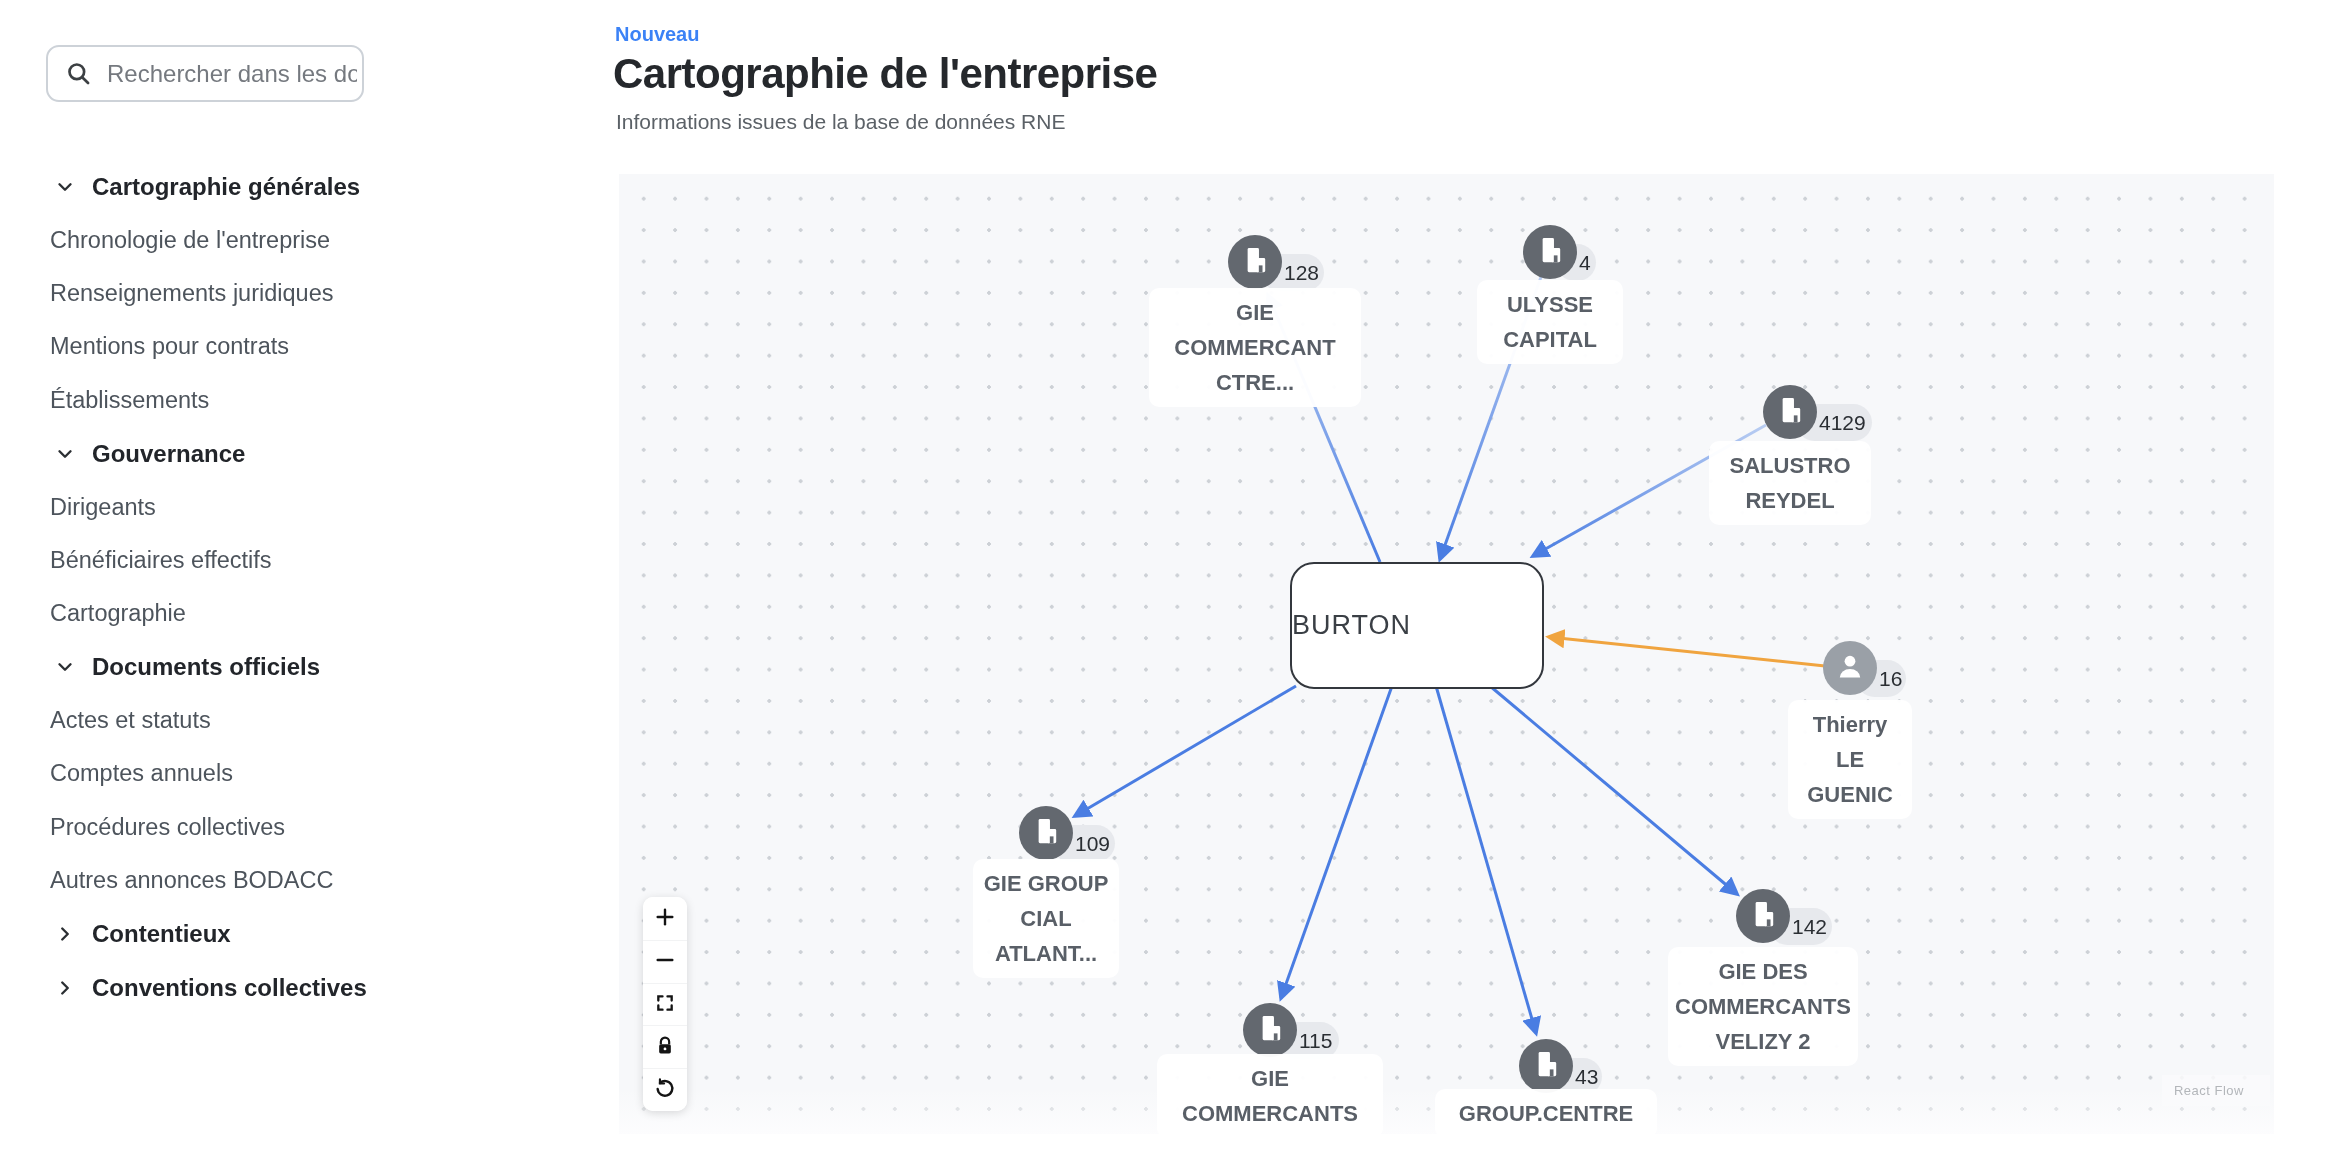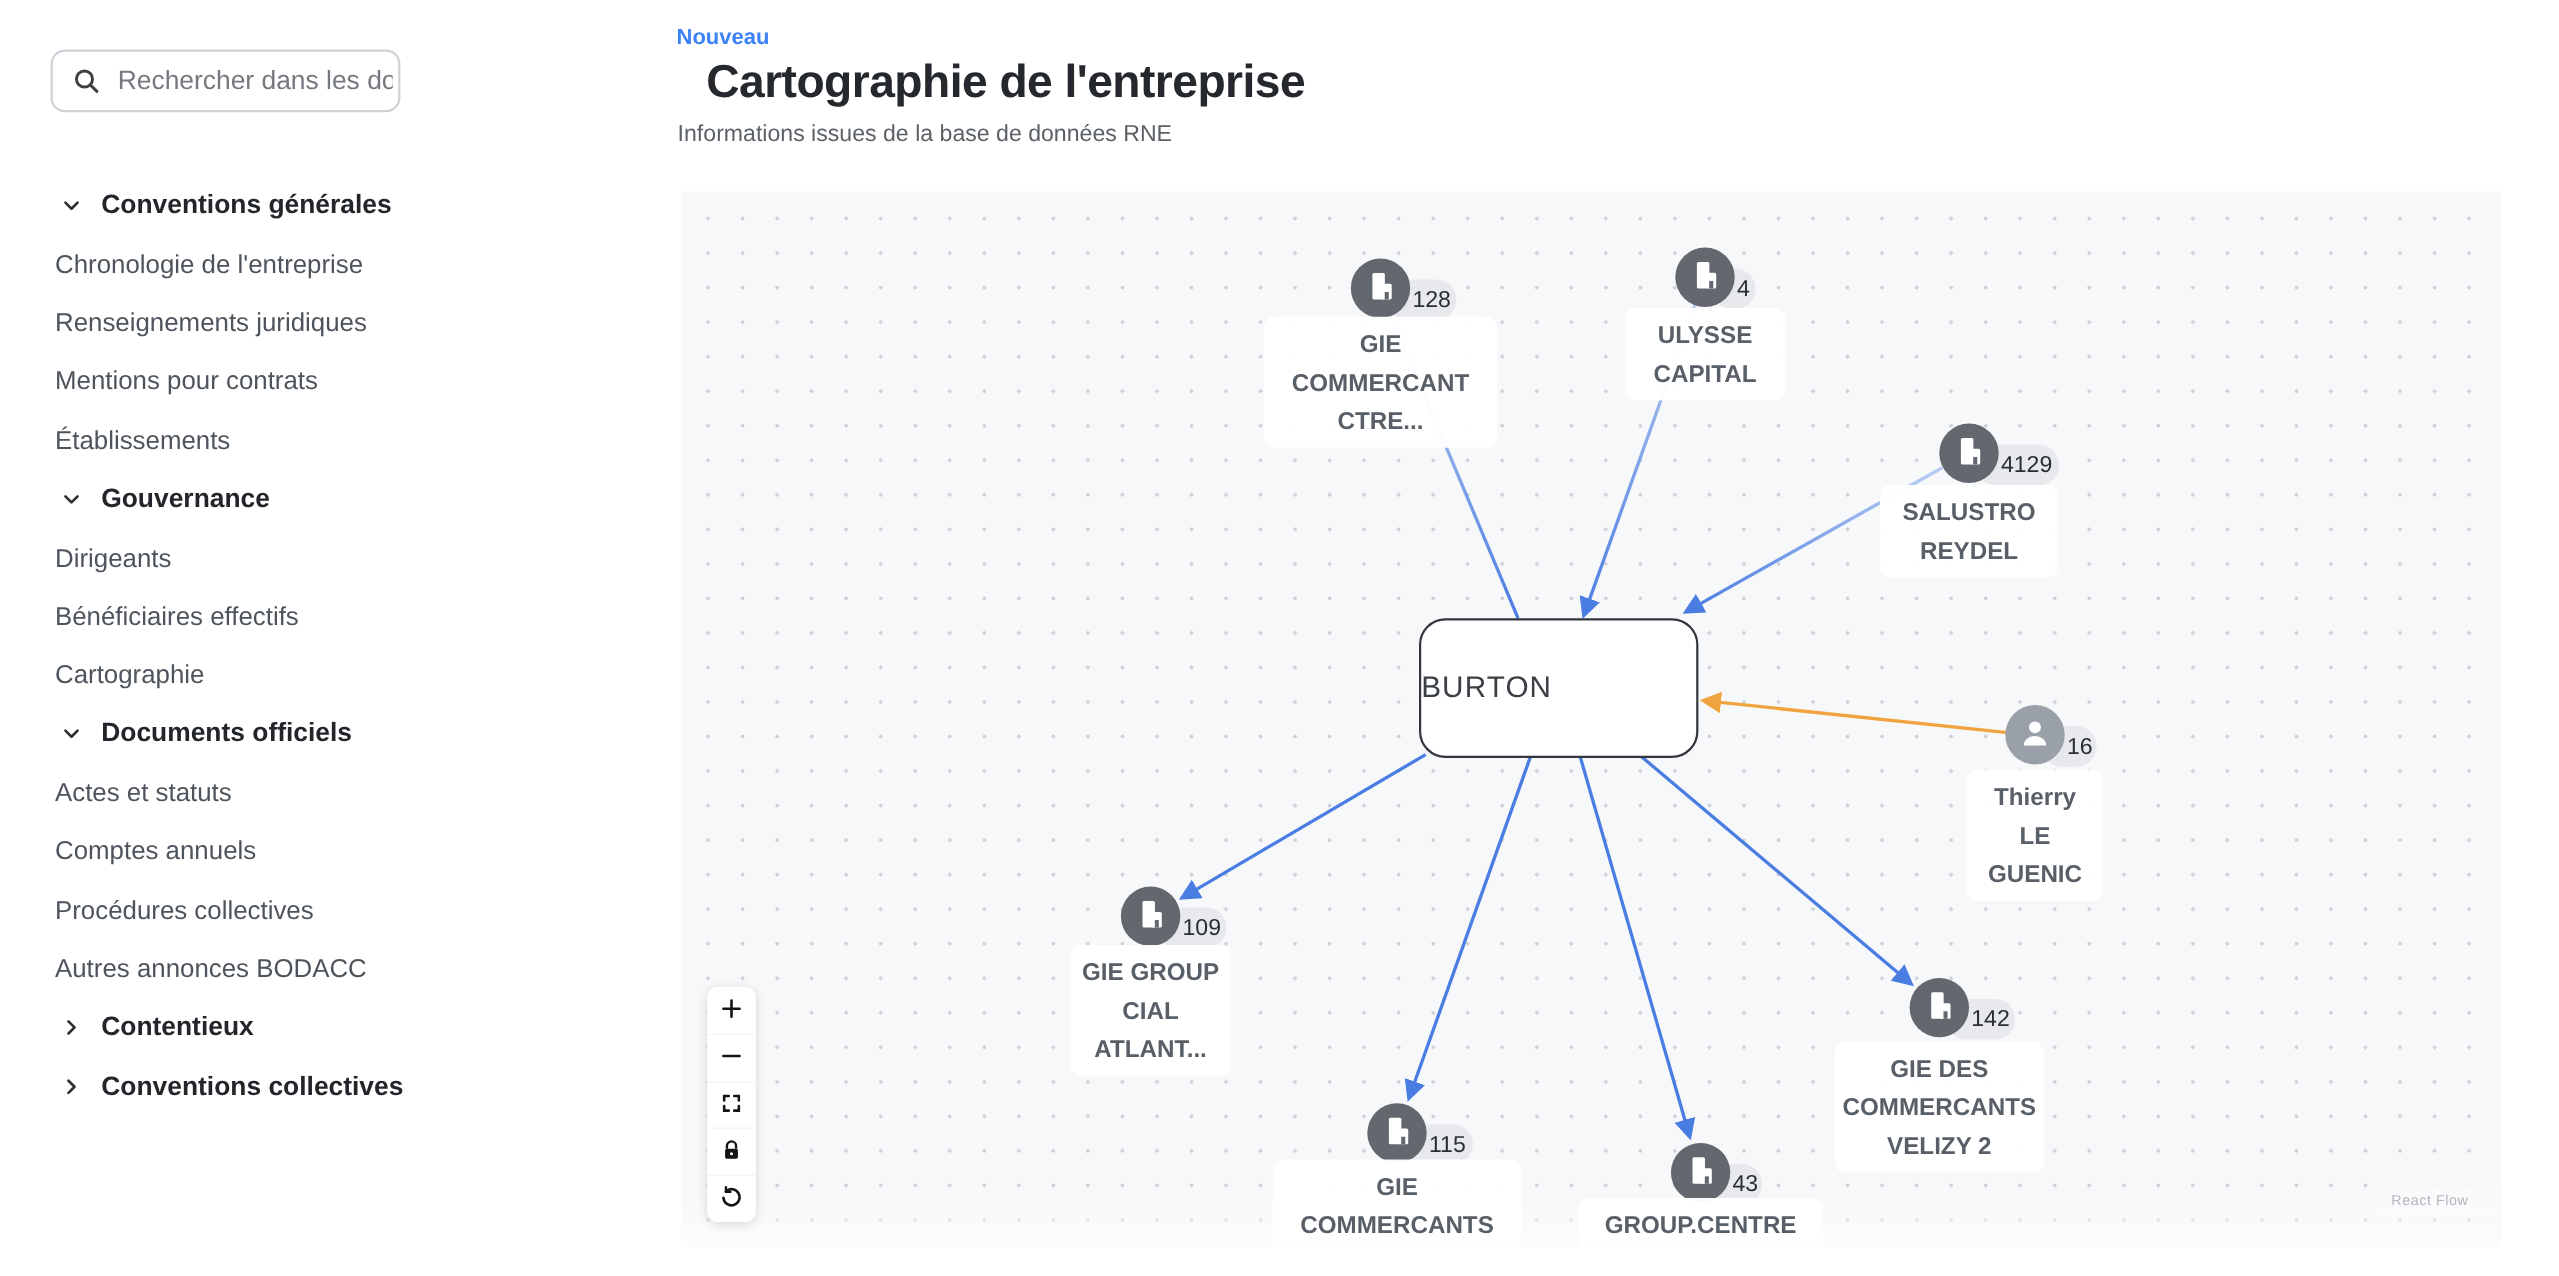--- a/index.html
+++ b/index.html
@@ -21,21 +21,21 @@
     font-family:"Liberation Sans",sans-serif;font-size:24px;color:#343a40;
   }
   .search-input::placeholder{color:#75797f;opacity:1;}
   .nav{position:absolute;left:0;top:160px;width:566px;}
   .nav-row{height:53.4px;display:flex;align-items:center;cursor:pointer;}
   .nav-row .chev{width:22px;height:22px;margin-left:54px;margin-right:16px;display:flex;align-items:center;}
   .nav-section-label{font-weight:700;font-size:24px;color:#22252a;}
   .nav-item-label{padding-left:50px;font-size:23.5px;color:#4d545c;}
   
   .eyebrow{position:absolute;left:615px;top:23px;font-size:20px;font-weight:700;color:#3b82f6;}
-  .page-title{position:absolute;left:613px;top:50px;font-size:42px;font-weight:700;color:#25282c;letter-spacing:-0.5px;margin-left:29px;}
+  .page-title{position:absolute;left:613px;top:50px;font-size:42px;font-weight:700;color:#25282c;letter-spacing:-0.5px;}
   .page-subtitle{position:absolute;left:616px;top:110px;font-size:21px;color:#5b6167;}
   
   .canvas{
     position:absolute;left:619px;top:174px;width:1655px;height:960px;overflow:hidden;
     background-color:#f7f8fa;
     background-image:radial-gradient(circle,#cdd1d6 1.7px,rgba(205,209,214,0) 1.9px);
     background-size:31.4px 31.4px;background-position:9px 9px;
   }
   .canvas::after{
     content:"";position:absolute;left:0;right:0;bottom:0;height:46px;pointer-events:none;
@@ -86,21 +86,21 @@
     </svg>
     <input class="search-input" type="text" placeholder="Rechercher dans les documents" style="">
   </div>
   <div class="nav" id="nav">
       <div class="nav-row">
         <span class="chev">
           <svg width="22" height="22" viewBox="0 0 24 24" fill="none" stroke="#2b2f33" stroke-width="2.6" stroke-linecap="round" stroke-linejoin="round">
             <polyline points="6 9 12 15 18 9"></polyline>
           </svg>
         </span>
-        <span class="nav-section-label">Conventions générales</span>
+        <span class="nav-section-label">Cartographie générales</span>
       </div>
       <div class="nav-row">
         <span class="nav-item-label">Chronologie de l'entreprise</span>
       </div>
       <div class="nav-row">
         <span class="nav-item-label">Renseignements juridiques</span>
       </div>
       <div class="nav-row">
         <span class="nav-item-label">Mentions pour contrats</span>
       </div>

